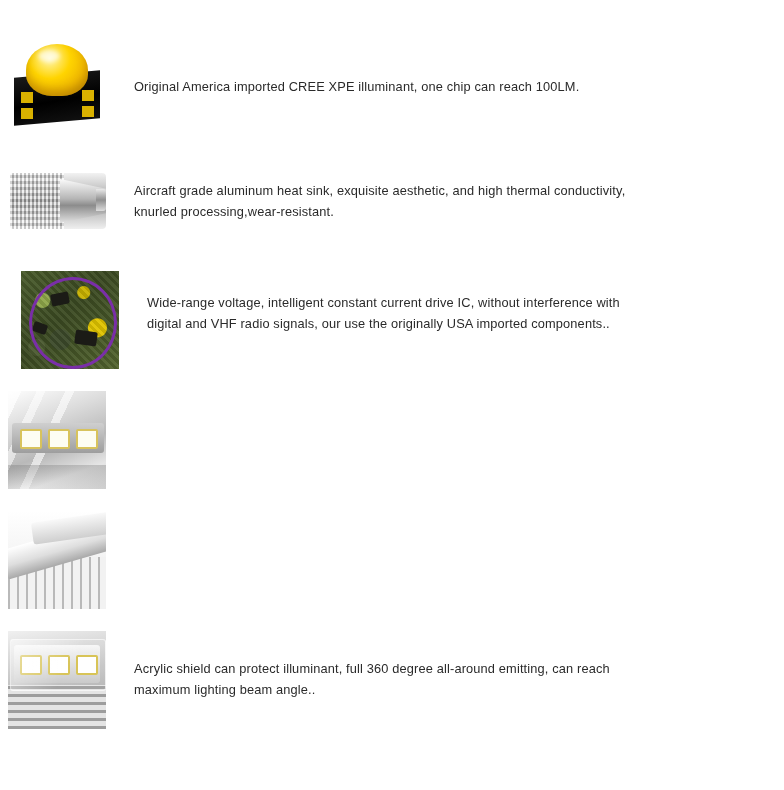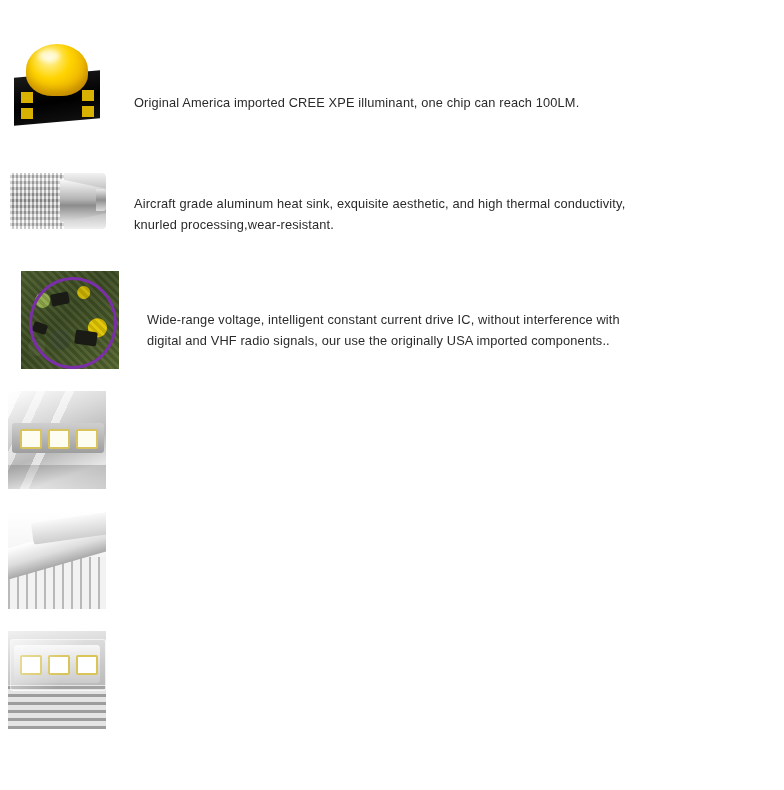--- a/index.html
+++ b/index.html
@@ -14,21 +14,21 @@
     color: #231f20;
     overflow: hidden;
   }
   .feature-list {
     width: 784px;
     padding-top: 28px;
     box-sizing: border-box;
   }
   .feature-row {
     display: flex;
-    align-items: center;
+    align-items: flex-start;
     width: 656px;
     box-sizing: border-box;
   }
   .thumb {
     width: 98px;
     height: 98px;
     margin-left: 8px;
     flex: 0 0 98px;
     position: relative;
     overflow: hidden;
@@ -344,15 +344,16 @@
   <div class="feature-row r5">
     <div class="thumb img-shield">
       <div class="bg"></div>
       <div class="fins"></div>
       <div class="plate"></div>
       <div class="led s1"></div>
       <div class="led s2"></div>
       <div class="led s3"></div>
       <div class="glass"></div>
     </div>
+    <div class="feature-text">Acrylic shield can protect illuminant, full 360 degree all-around emitting, can reach maximum lighting beam angle..</div>
   </div>
 
 </div>
 
 </body></html>

